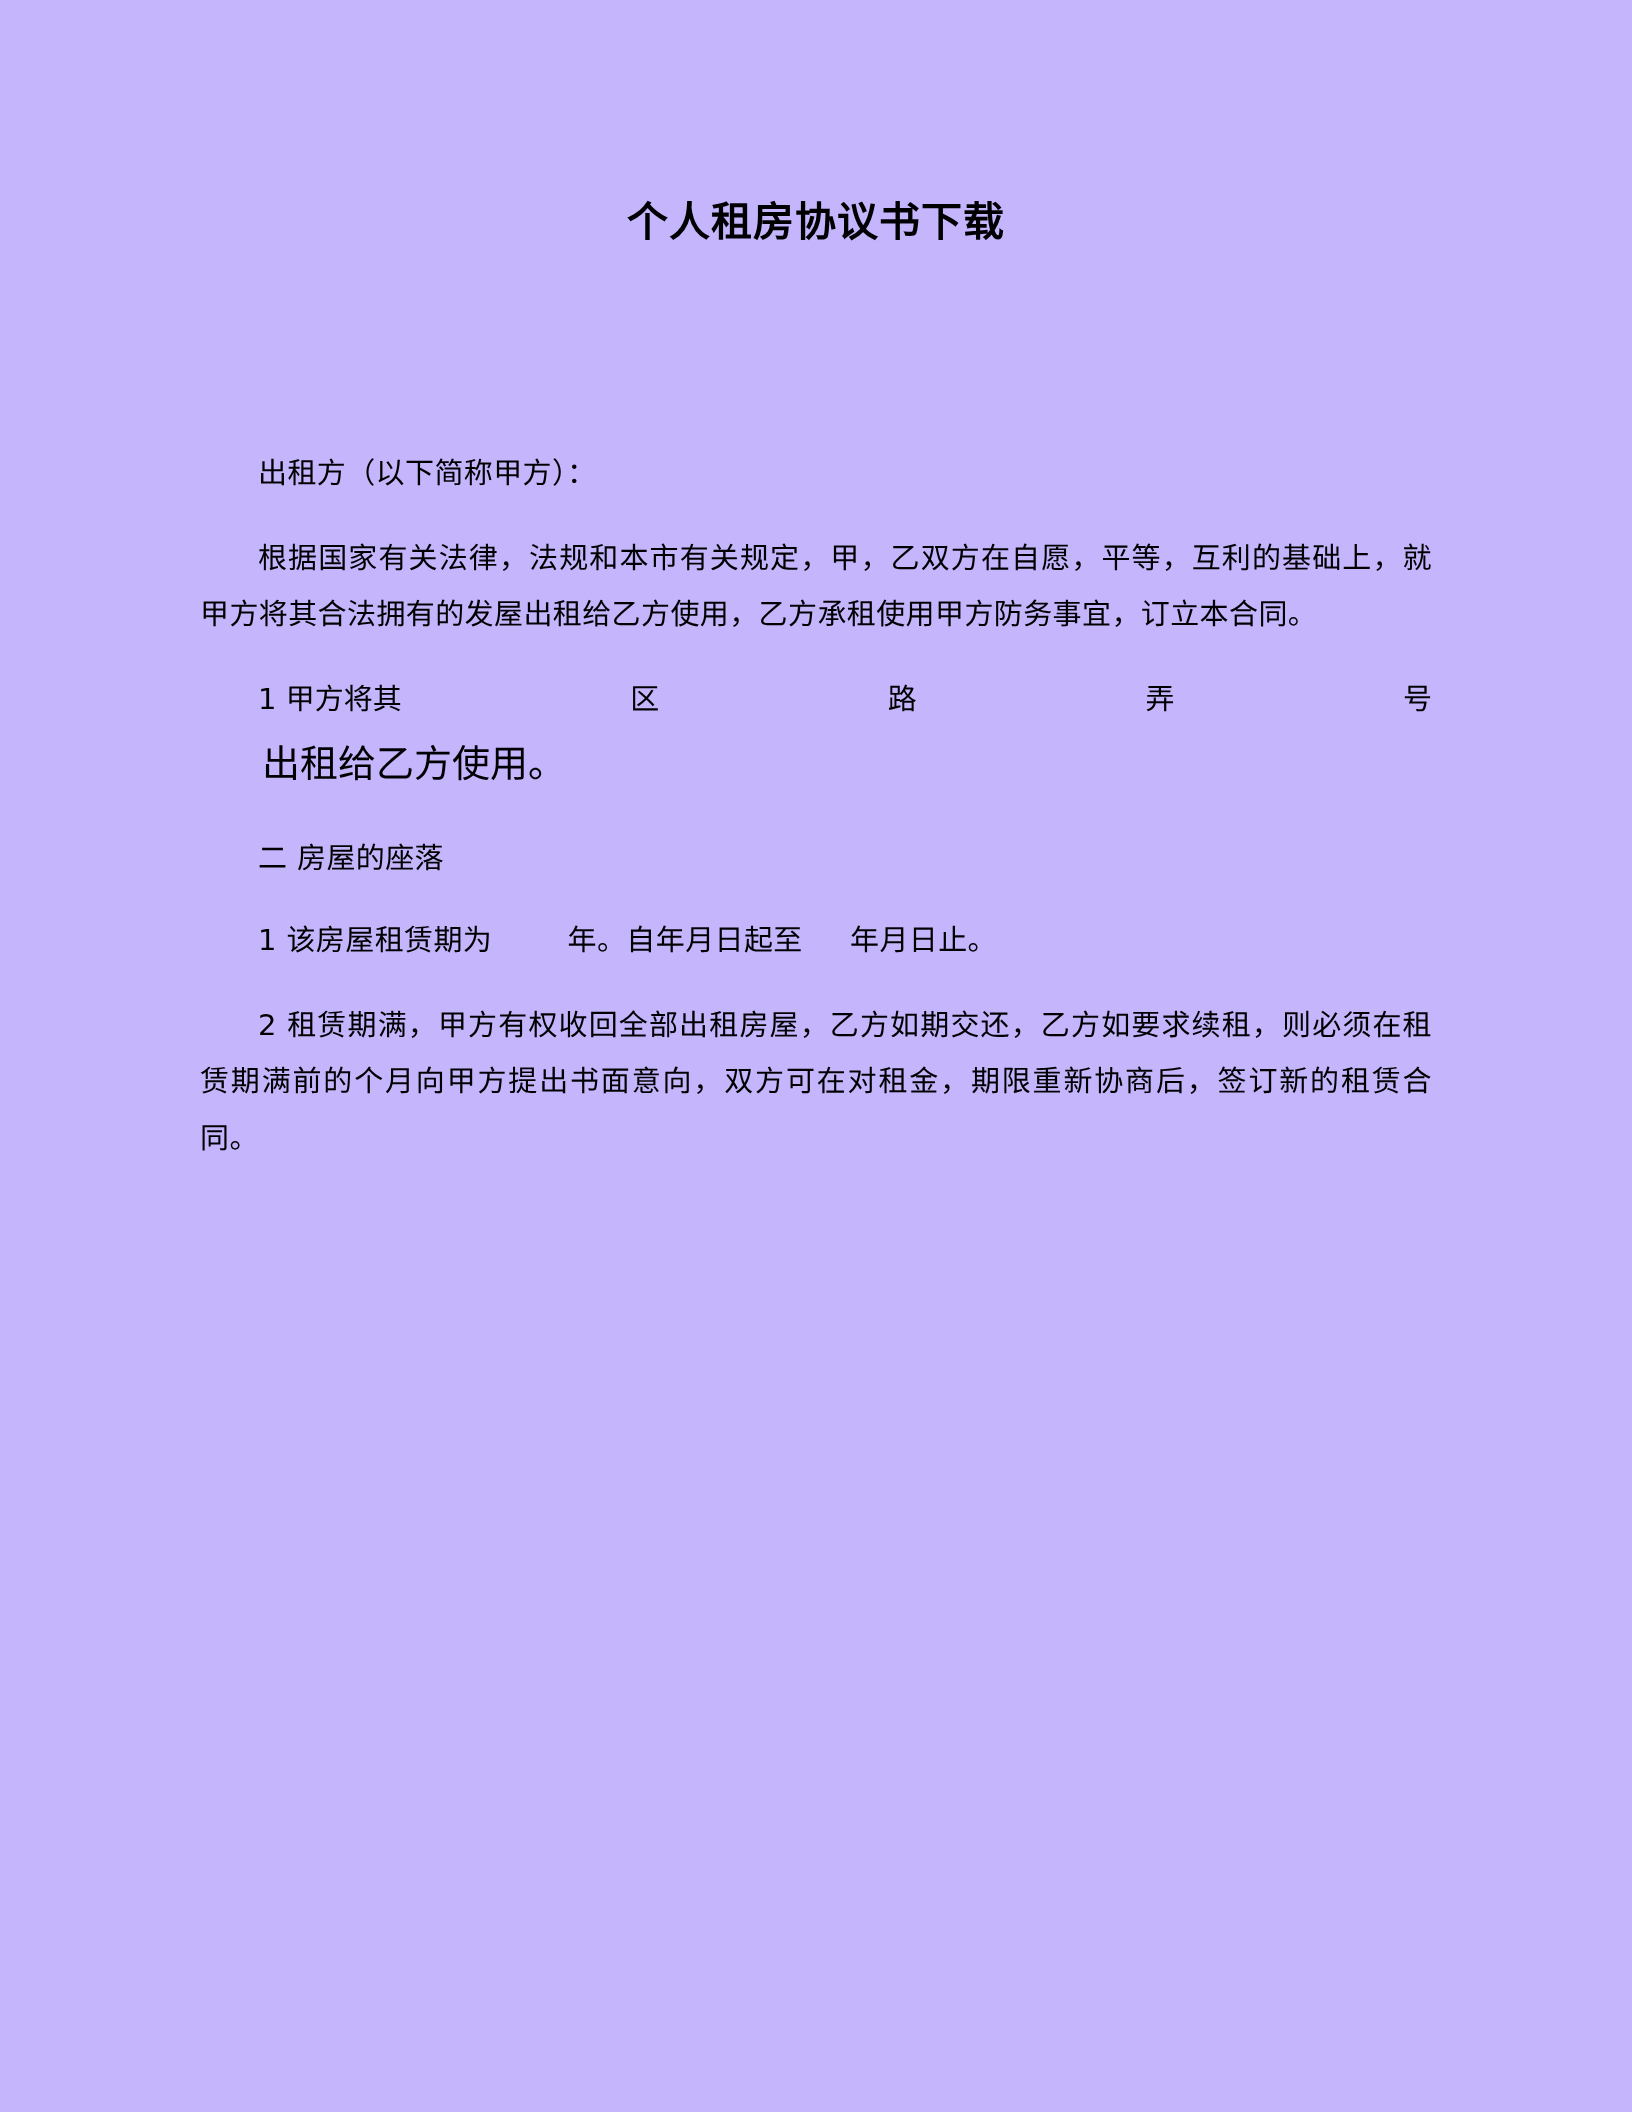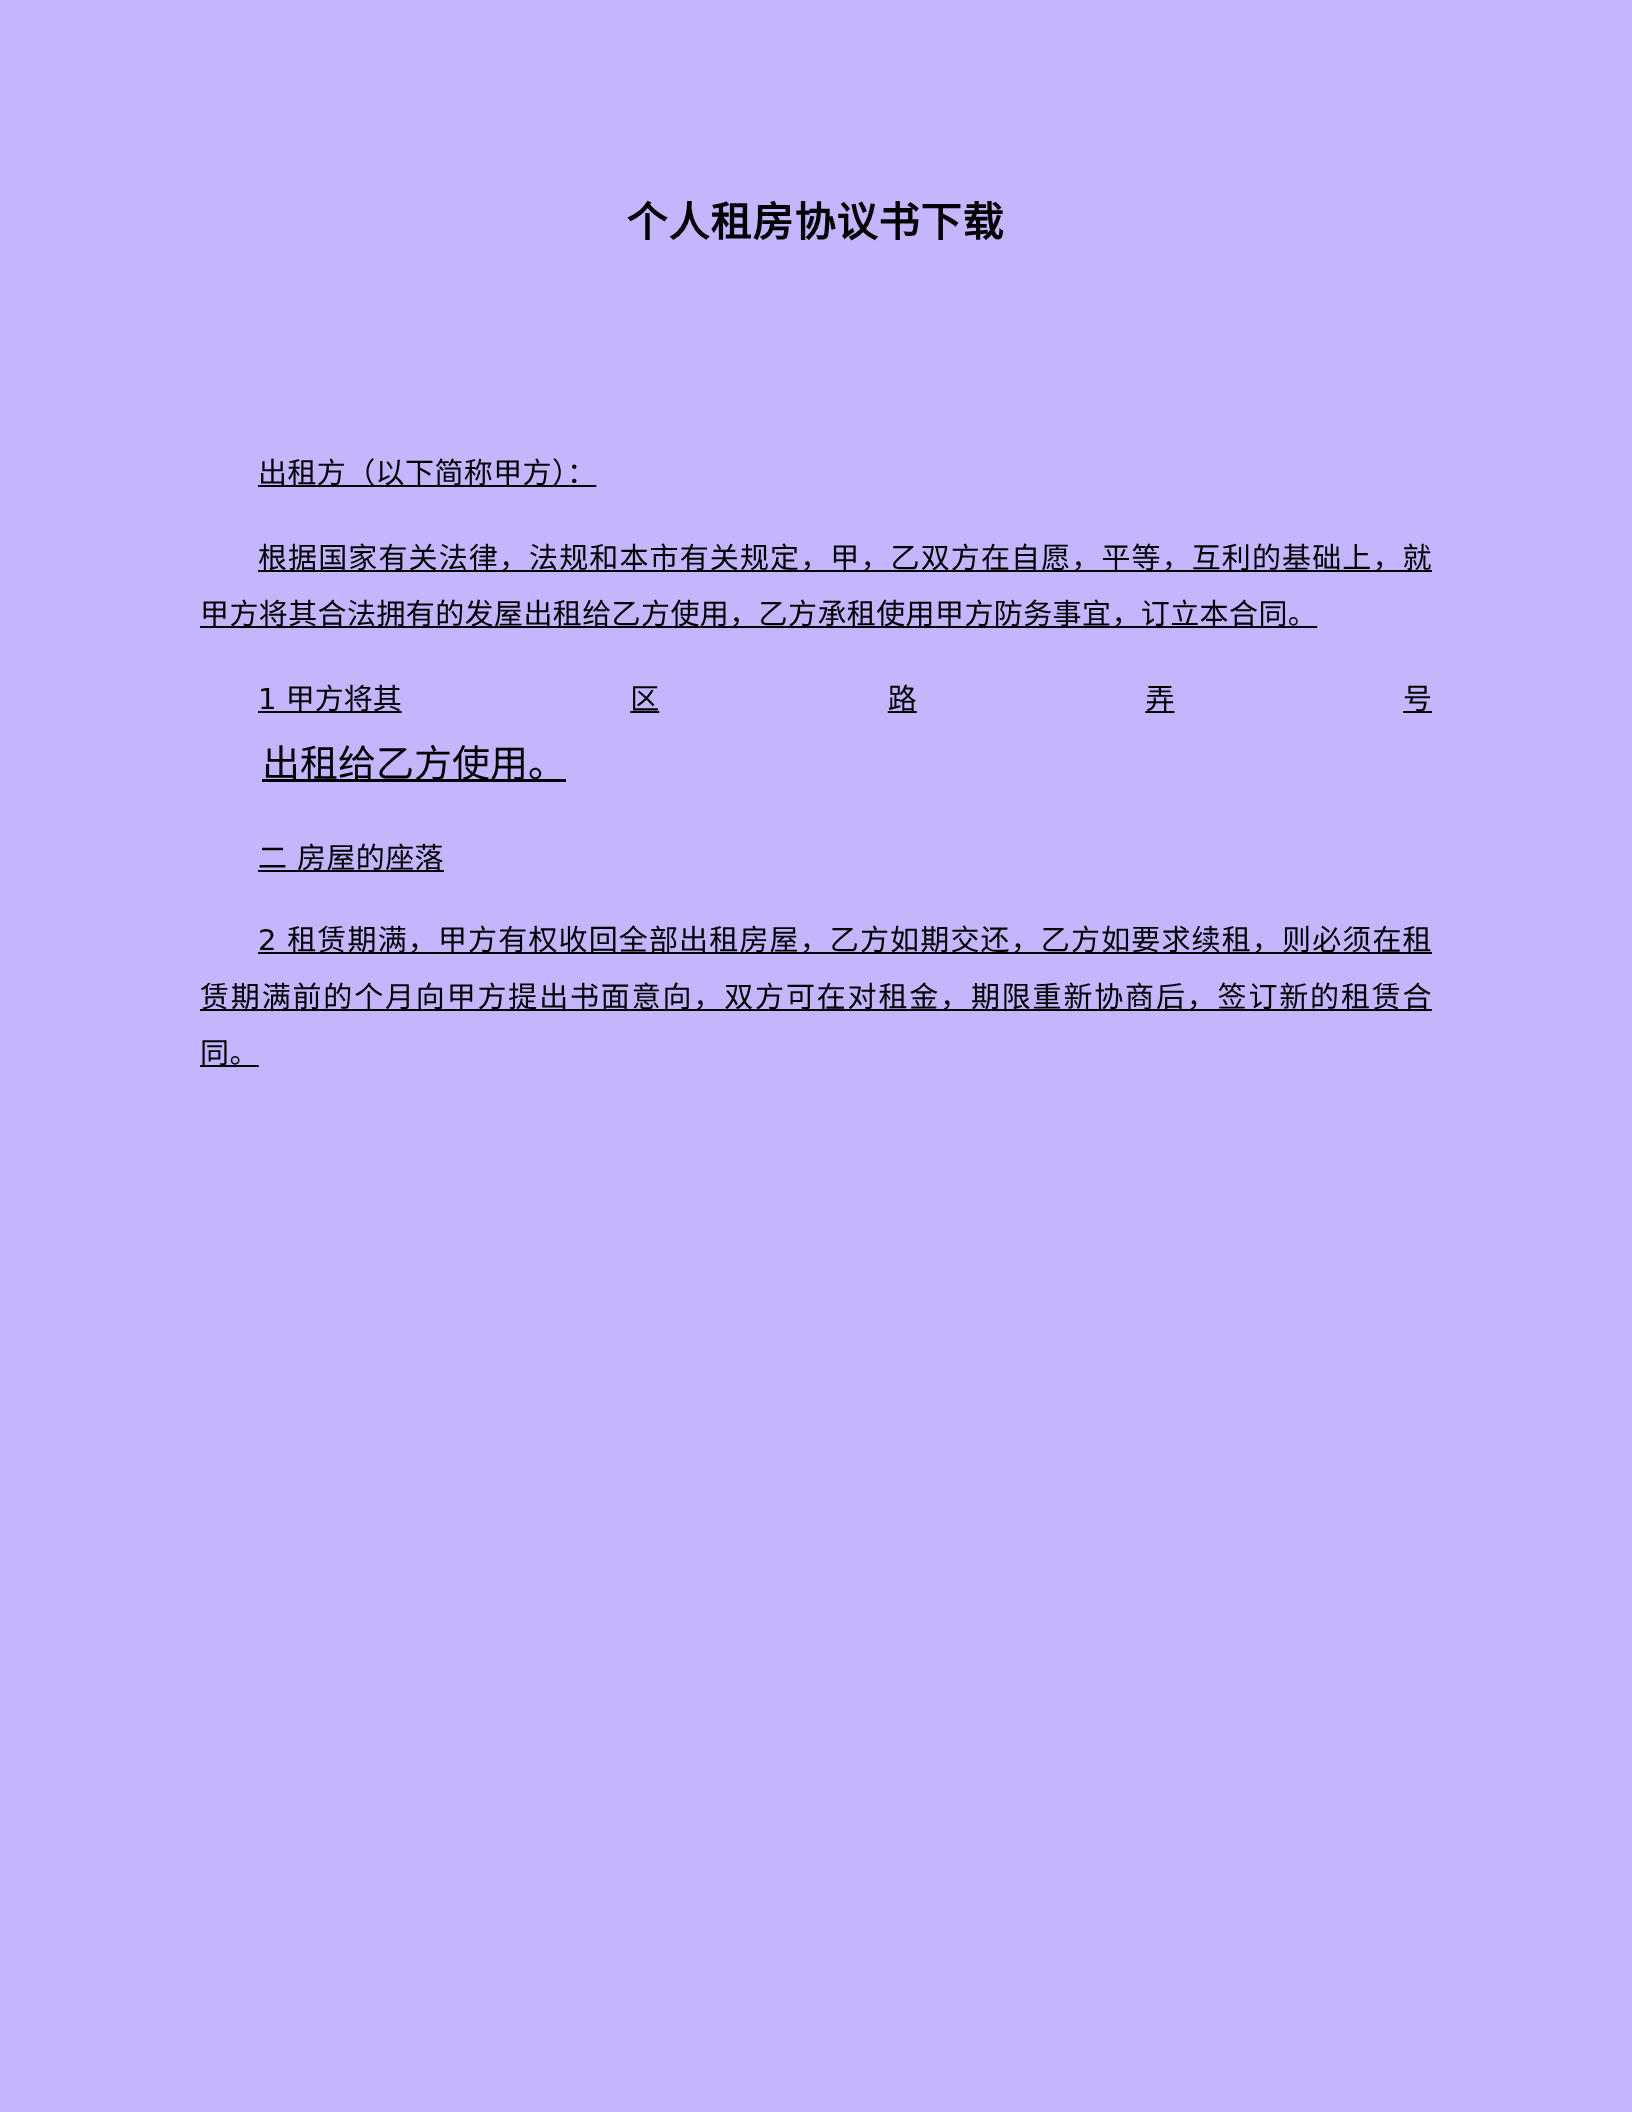--- a/index.html
+++ b/index.html
@@ -27,21 +27,20 @@
     margin: 0;
     padding-top: 196px;
     text-align: center;
     font-size: 41px;
     font-weight: bold;
     letter-spacing: 1px;
     line-height: 1.3;
   }
   .body-block {
     margin-top: 196px;
-    text-decoration: underline;
   }
   .para {
     font-size: 29px;
     line-height: 1.95;
     margin: 0 0 28px 0;
     text-align: justify;
     letter-spacing: 0.4px;
   }
   .para.indent {
     text-indent: 58px;
@@ -106,17 +105,24 @@
       <span class="filler"></span>
       <span class="seg">号</span>
     </p>
 
     <p class="addr-cont">出租给乙方使用。</p>
 
     <p class="para heading">二 房屋的座落</p>
 
 
 
+    <p class="para indent">
+      <span>1 该房屋租赁期为</span>
+      <span class="gap-small"></span>
+      <span>年。自年月日起至</span>
+      <span class="gap-xsmall"></span>
+      <span>年月日止。</span>
+    </p>
 
     <p class="para indent">2 租赁期满，甲方有权收回全部出租房屋，乙方如期交还，乙方如要求续租，则必须在租赁期满前的个月向甲方提出书面意向，双方可在对租金，期限重新协商后，签订新的租赁合同。</p>
 
   </div>
 </div>
 
 </body></html>

